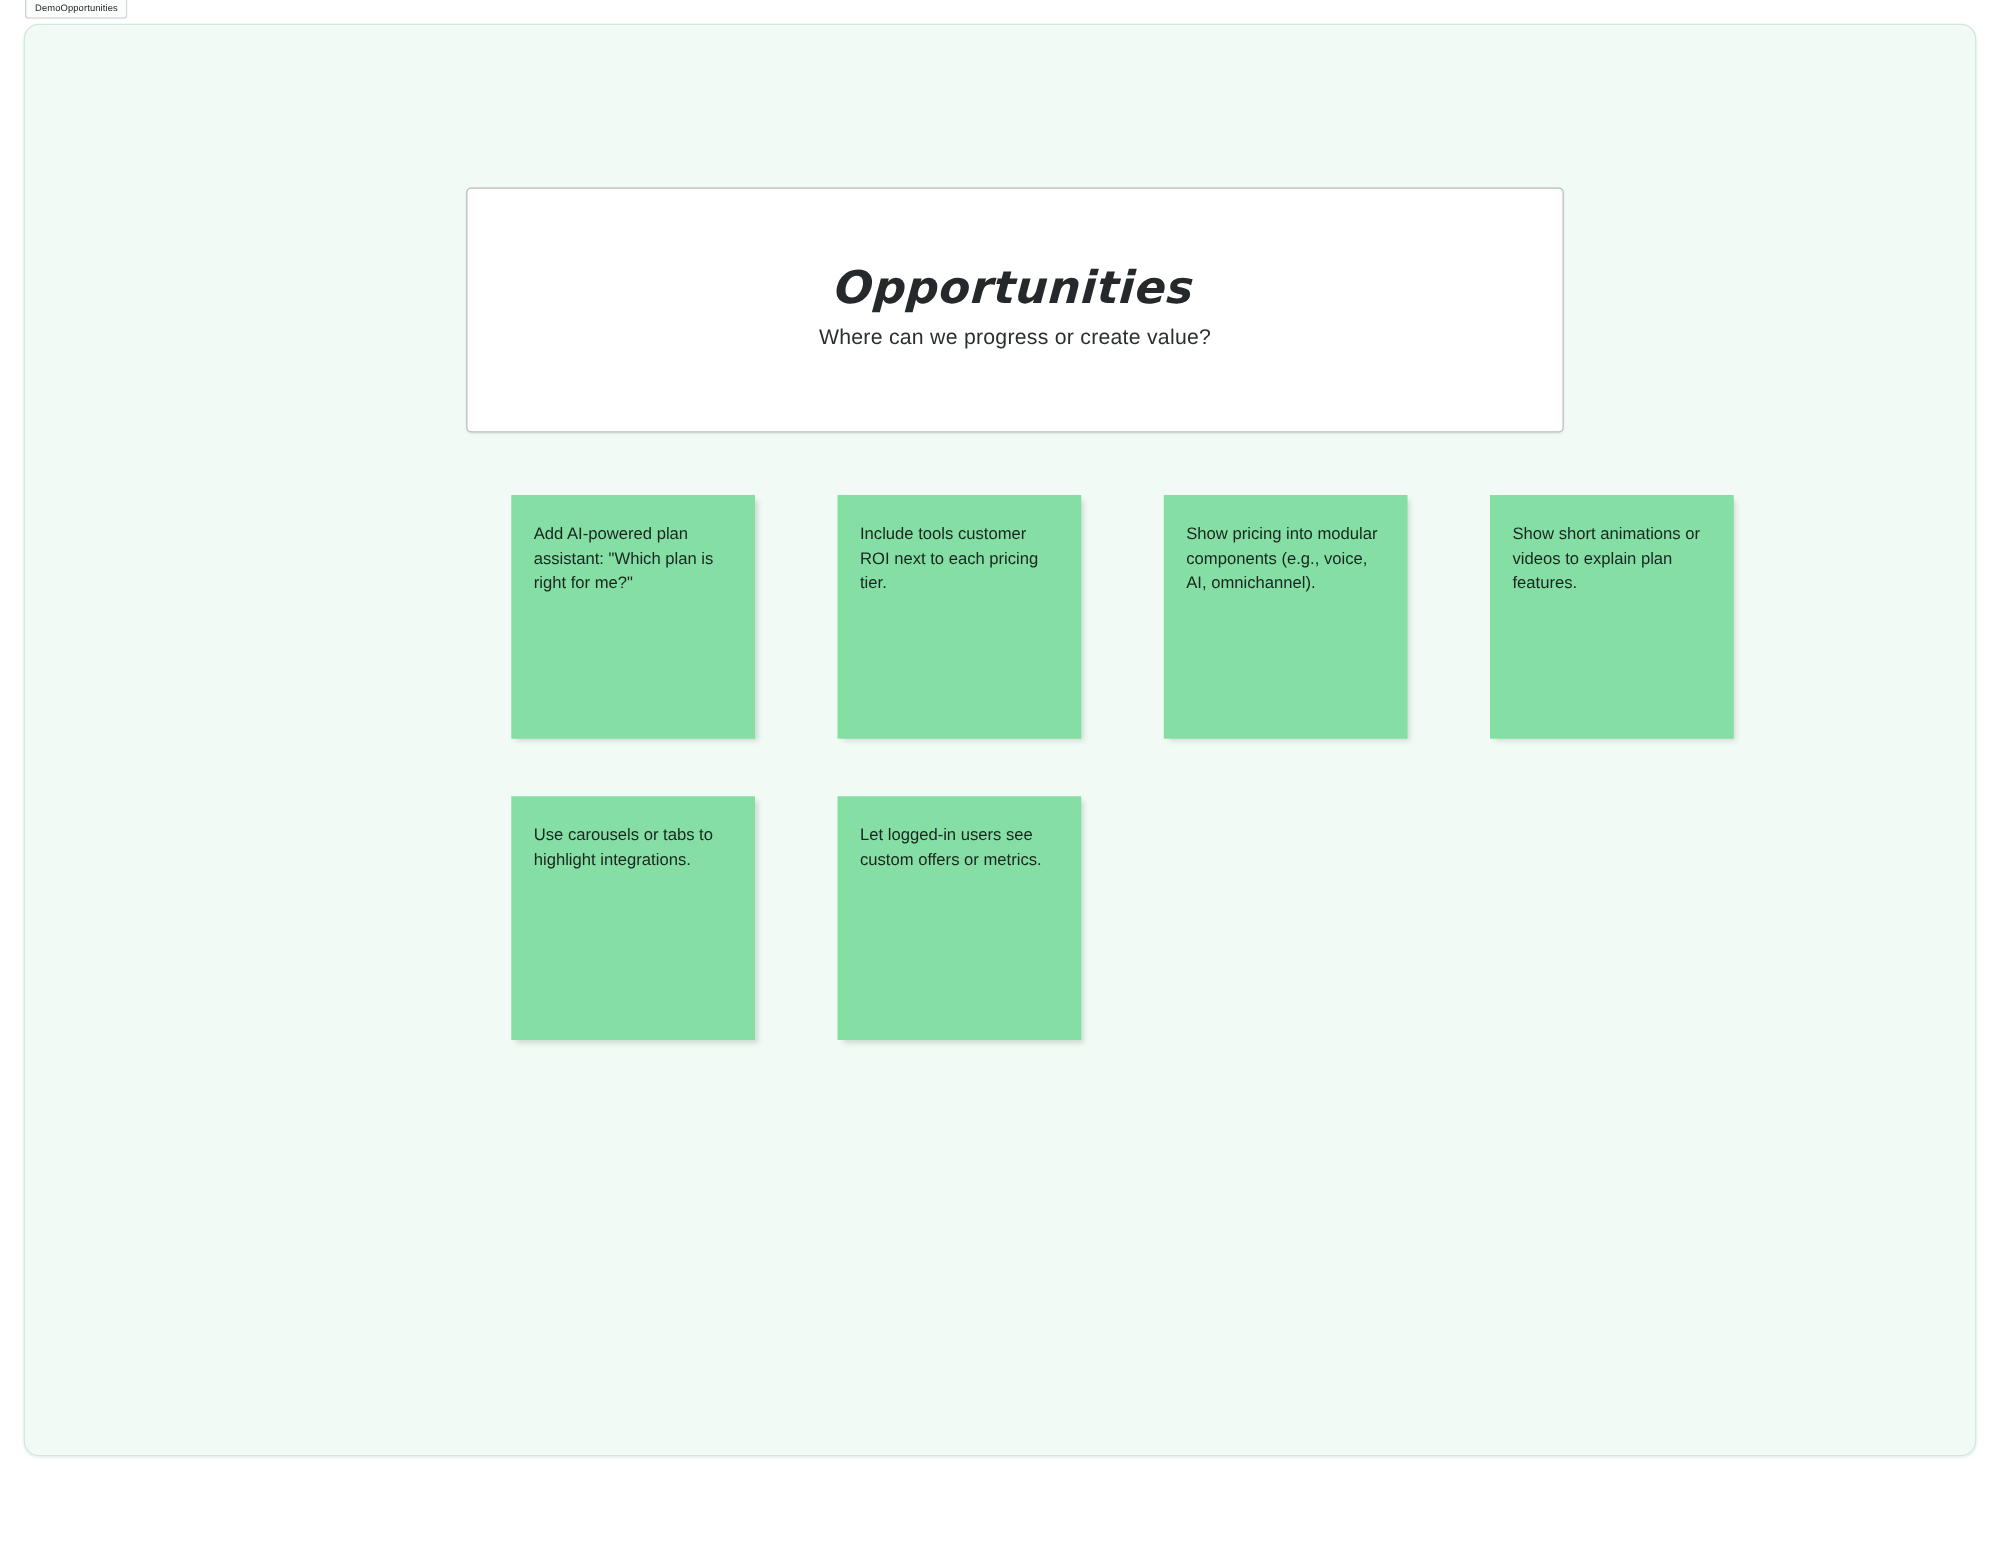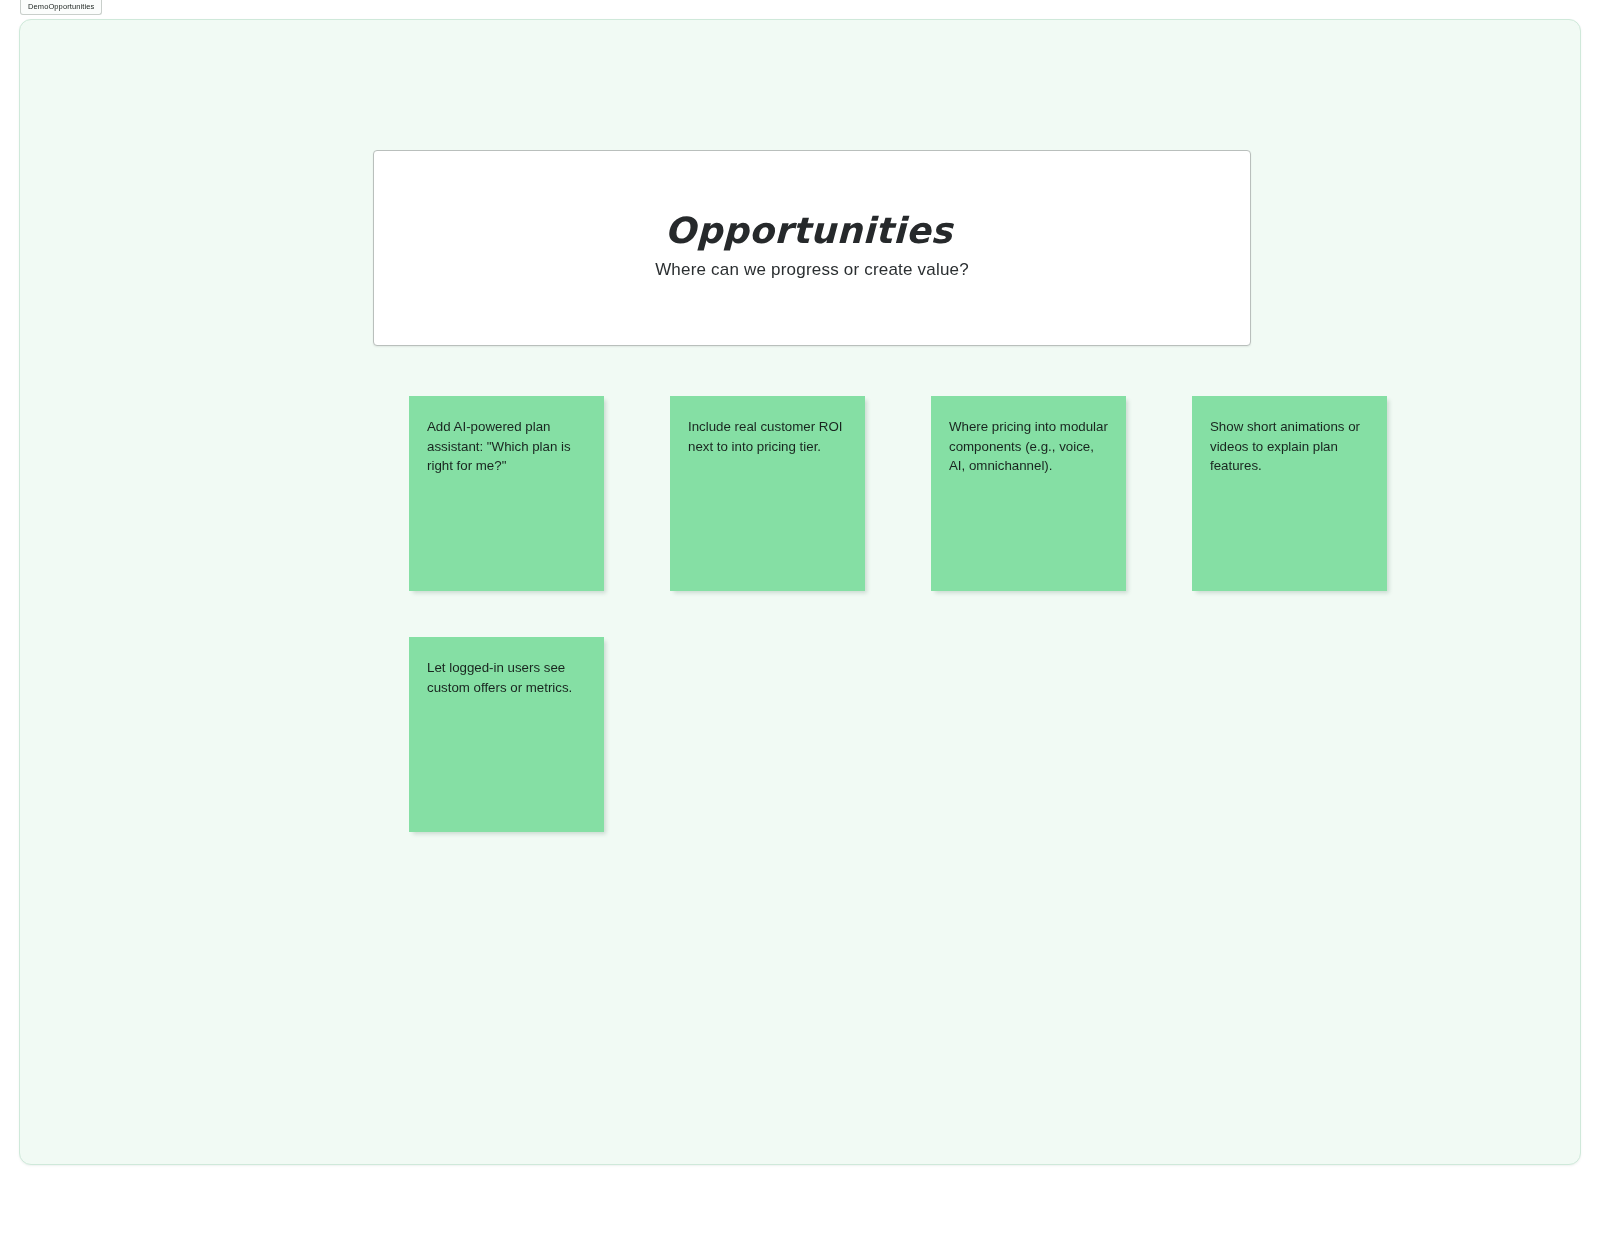--- a/index.html
+++ b/index.html
@@ -126,19 +126,20 @@
 
 <div class="board">
 
   <div class="header-card">
     <h1 class="header-title">Opportunities</h1>
     <p class="header-subtitle">Where can we progress or create value?</p>
   </div>
 
   <div class="notes-grid">
     <div class="note">Add AI-powered plan assistant: "Which plan is right for me?"</div>
-    <div class="note">Include real customer ROI next to into pricing tier.</div>
-    <div class="note">Where pricing into modular components (e.g., voice, AI, omnichannel).</div>
+    <div class="note">Include tools customer ROI next to each pricing tier.</div>
+    <div class="note">Show pricing into modular components (e.g., voice, AI, omnichannel).</div>
     <div class="note">Show short animations or videos to explain plan features.</div>
+    <div class="note">Use carousels or tabs to highlight integrations.</div>
     <div class="note">Let logged-in users see custom offers or metrics.</div>
   </div>
 
 </div>
 
 </body></html>

